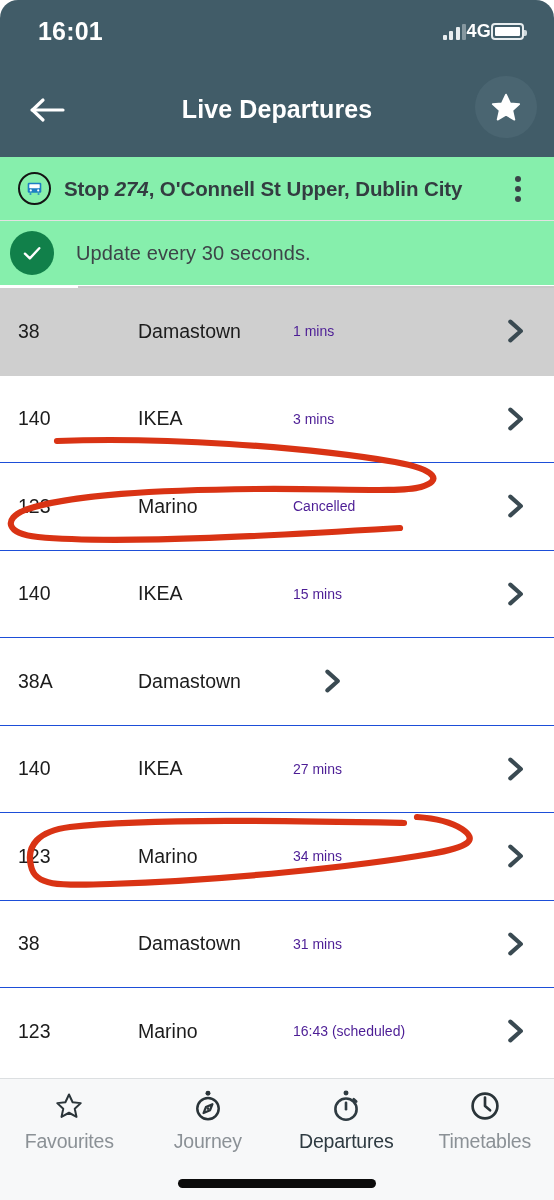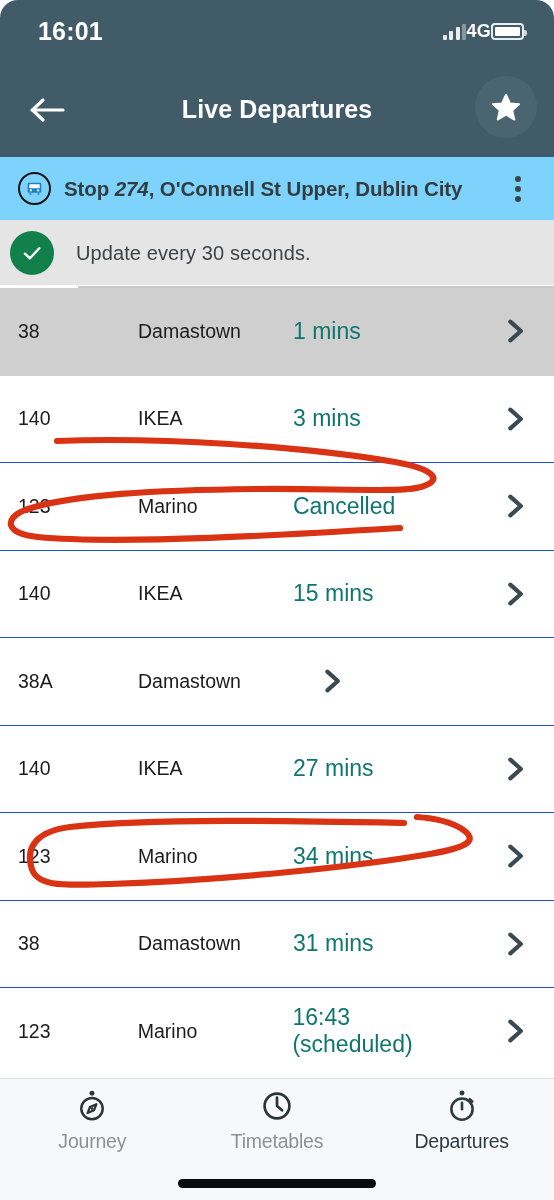--- a/index.html
+++ b/index.html
@@ -79,21 +79,21 @@
     position: absolute; right: 17px; top: 14px;
     width: 62px; height: 62px; border-radius: 50%;
     background: #4a6571;
     display: flex; align-items: center; justify-content: center;
   }
 
   
   .stopbar {
     position: absolute; left: 0; top: 157px;
     width: 554px; height: 64px;
-    background: #7dd3fc;
+    background: #86efac;
     border-bottom: 1px solid #e2e2e2;
     display: flex; align-items: center;
     padding: 0 14px 0 18px;
   }
   .bus-badge {
     width: 33px; height: 33px; border-radius: 50%;
     border: 2.5px solid #141414;
     display: flex; align-items: center; justify-content: center;
     flex: 0 0 auto;
   }
@@ -110,21 +110,21 @@
   .kebab {
     flex: 0 0 auto; width: 44px; height: 44px;
     display: flex; flex-direction: column; align-items: center; justify-content: center; gap: 4px;
   }
   .kebab span { display: block; width: 6px; height: 6px; border-radius: 50%; background: #3a4449; }
 
   
   .updatebar {
     position: absolute; left: 0; top: 221px;
     width: 554px; height: 64px;
-    background: #e5e5e5;
+    background: #86efac;
     display: flex; align-items: center;
     padding-left: 10px;
   }
   .check-circle {
     width: 44px; height: 44px; border-radius: 50%;
     background: #11804a;
     display: flex; align-items: center; justify-content: center;
     flex: 0 0 auto;
   }
   .update-text {
@@ -156,21 +156,21 @@
   .col-route {
     width: 138px; padding-left: 18px;
     color: #1c1c1c; font-size: 19.5px;
   }
   .col-dest {
     width: 155px;
     color: #1c1c1c; font-size: 19.5px;
   }
   .col-time {
     flex: 1 1 auto;
-    color: #0f766e; font-size: 23px;
+    color: #4c1d95; font-size: 14px;
   }
   .col-chevron {
     width: 78px;
     display: flex; align-items: center; justify-content: center;
   }
 
   
   .annotations {
     position: absolute; left: 0; top: 0;
     width: 554px; height: 1200px;
@@ -374,46 +374,54 @@
 
     <path d="M404 823 C 300 821, 150 818, 70 827 C 38 831, 26 846, 31 866
              C 35 886, 58 886, 110 884 C 230 880, 360 866, 430 854
              C 470 847, 478 840, 462 829 C 448 820, 432 818, 417 817" fill="none" stroke="#d93314" stroke-width="6.2" stroke-linecap="round" stroke-linejoin="round"></path>
   </svg>
 
   <div class="bottomnav">
     <div class="navrow" id="nav-container">
         <div class="navitem">
           <div class="navicon">
+            <svg width="30" height="30" viewBox="0 0 24 24">
+              <path d="M12 2.8 L14.9 9 L21.4 9.7 L16.6 14.2 L18 20.7 L12 17.4 L6 20.7 L7.4 14.2 L2.6 9.7 L9.1 9 Z" fill="none" stroke="#2a3439" stroke-width="1.6" stroke-linejoin="round"></path>
+            </svg>
+          </div>
+          <div class="navlabel">Favourites</div>
+        </div>
+        <div class="navitem">
+          <div class="navicon">
             <svg width="32" height="34" viewBox="0 0 24 26">
               <circle cx="12" cy="15" r="8.2" fill="none" stroke="#2a3439" stroke-width="1.9"></circle>
               <circle cx="12" cy="3.2" r="1.9" fill="#2a3439"></circle>
               <path d="M15.4 11.6 L10.4 13.8 L8.6 18.4 L13.6 16.2 Z" fill="none" stroke="#2a3439" stroke-width="1.7" stroke-linejoin="round"></path>
               <circle cx="12" cy="15" r="1.1" fill="#2a3439"></circle>
             </svg>
           </div>
           <div class="navlabel">Journey</div>
-        </div>
-        <div class="navitem">
-          <div class="navicon">
-            <svg width="32" height="32" viewBox="0 0 24 24">
-              <circle cx="12" cy="12" r="9.3" fill="none" stroke="#2a3439" stroke-width="2"></circle>
-              <path d="M12 5.6 V12 L15.8 15.2" fill="none" stroke="#2a3439" stroke-width="2" stroke-linecap="round" stroke-linejoin="round"></path>
-            </svg>
-          </div>
-          <div class="navlabel">Timetables</div>
         </div>
         <div class="navitem active">
           <div class="navicon">
             <svg width="32" height="34" viewBox="0 0 24 26">
               <circle cx="12" cy="15.4" r="8.1" fill="none" stroke="#2f3b42" stroke-width="2"></circle>
               <path d="M12 10.6 V15.4" stroke="#2f3b42" stroke-width="2" stroke-linecap="round"></path>
               <circle cx="12" cy="3" r="1.9" fill="#2f3b42"></circle>
               <path d="M17.9 7.8 L19.8 9.6" stroke="#2f3b42" stroke-width="2" stroke-linecap="round"></path>
             </svg>
           </div>
           <div class="navlabel">Departures</div>
         </div>
+        <div class="navitem">
+          <div class="navicon">
+            <svg width="32" height="32" viewBox="0 0 24 24">
+              <circle cx="12" cy="12" r="9.3" fill="none" stroke="#2a3439" stroke-width="2"></circle>
+              <path d="M12 5.6 V12 L15.8 15.2" fill="none" stroke="#2a3439" stroke-width="2" stroke-linecap="round" stroke-linejoin="round"></path>
+            </svg>
+          </div>
+          <div class="navlabel">Timetables</div>
+        </div>
       </div>
     <div class="homebar"></div>
   </div>
 
 </div>
 
 </body></html>

